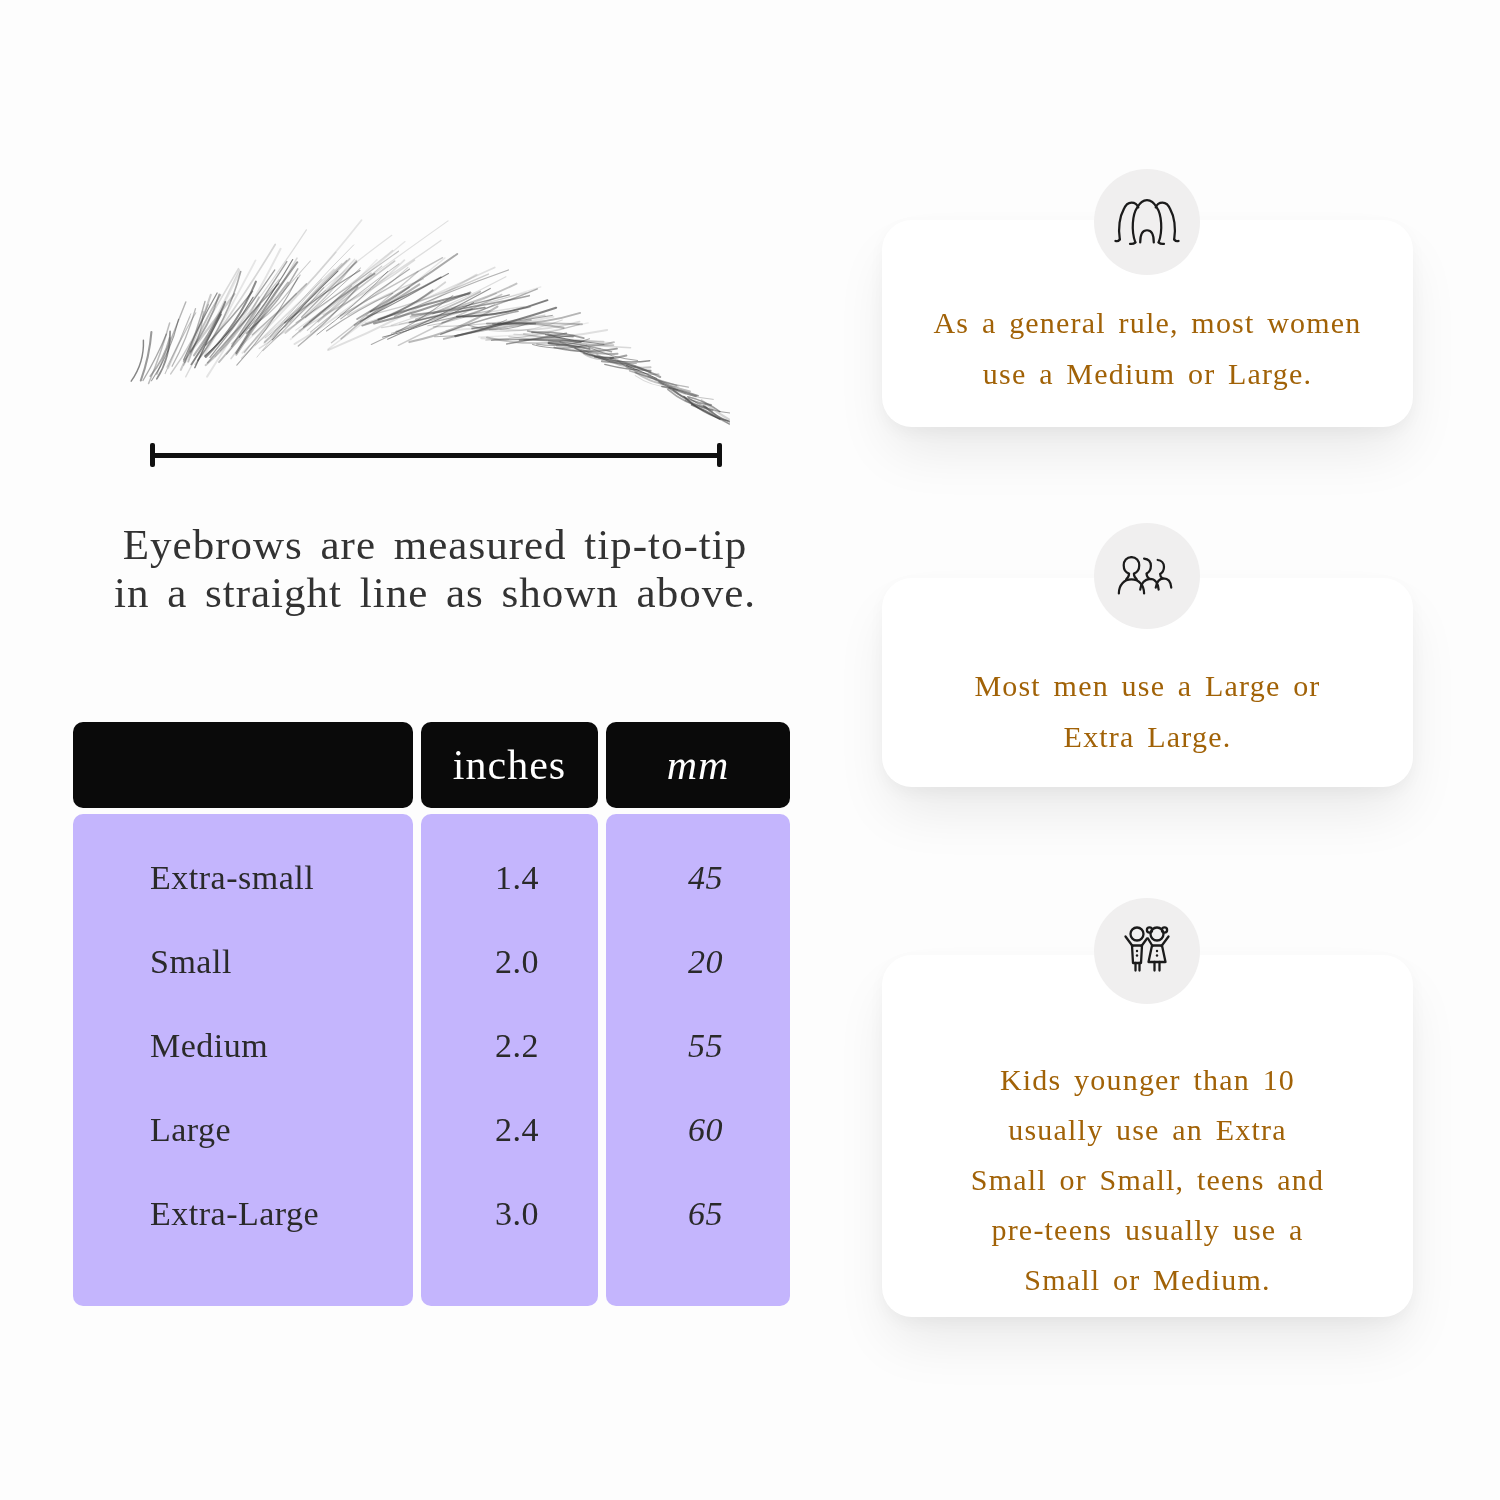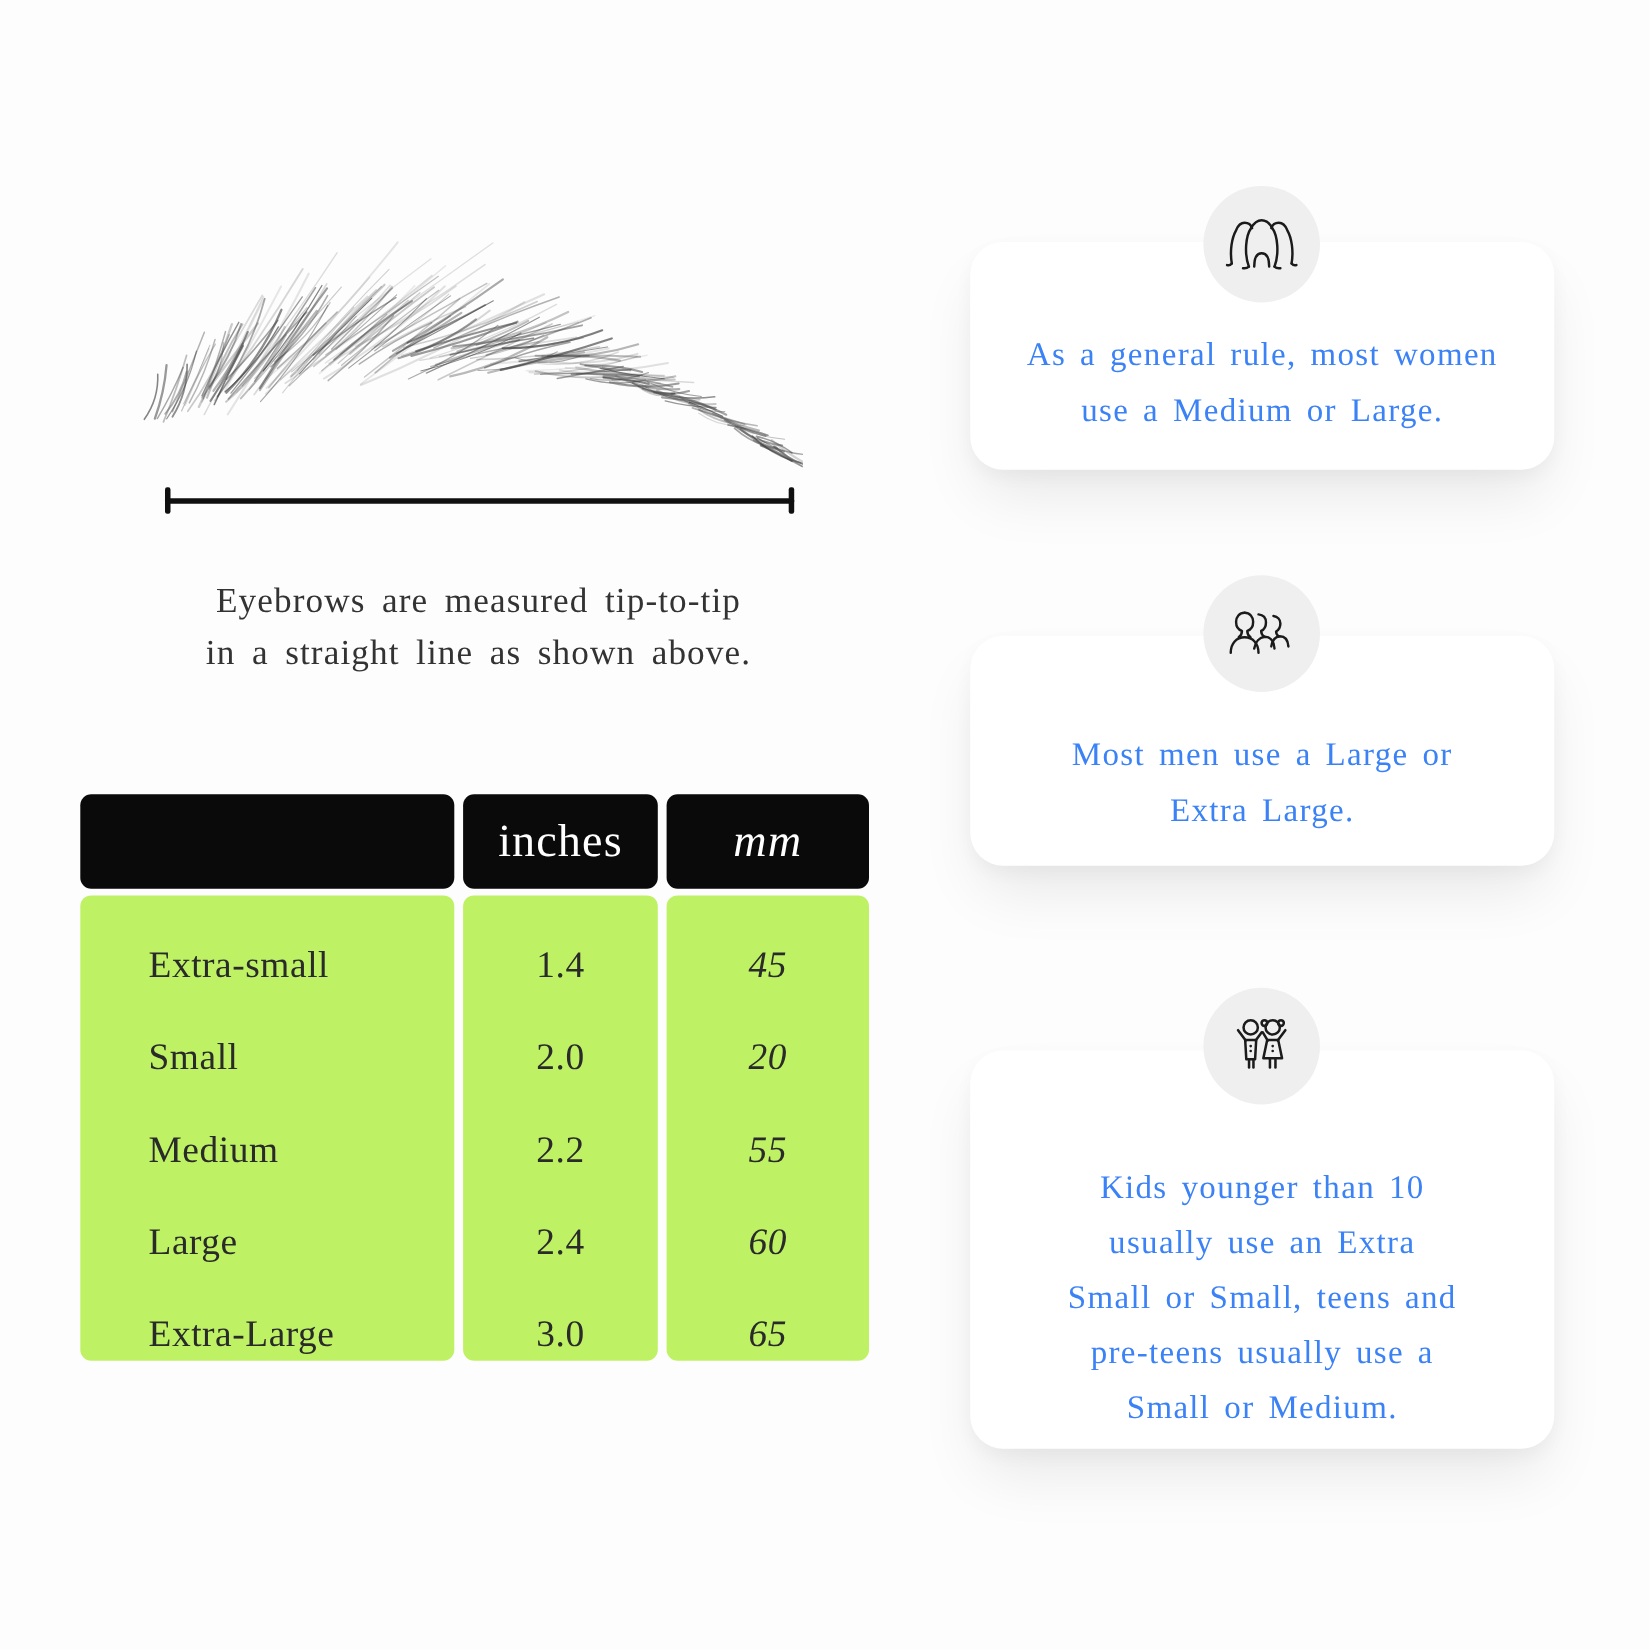--- a/index.html
+++ b/index.html
@@ -16,37 +16,37 @@
   .eyebrow-svg { position:absolute; left:110px; top:210px; }
 
   .measure-line { position:absolute; left:150px; top:443px; width:572px; height:24px; }
   .measure-line .bar { position:absolute; left:0; right:0; top:10px; height:5px; background:#101010; border-radius:2px; }
   .measure-line .cap { position:absolute; top:0; width:5px; height:24px; background:#101010; border-radius:2px; }
   .measure-line .cap.left { left:0; }
   .measure-line .cap.right { right:0; }
 
   .caption {
     position:absolute; left:70px; top:521px; width:730px;
-    font-size:32px; line-height:48px; text-align:center;
+    font-size:43px; line-height:48px; text-align:center;
     letter-spacing:1px; word-spacing:6px; color:#333;
     white-space:pre-line;
   }
 
   
   .size-table { position:absolute; left:73px; top:722px; width:717px; }
   .size-table .hdr { display:flex; gap:8px; height:86px; }
   .size-table .hdr .hcell {
     background:#0a0a0a; color:#fff; border-radius:10px;
     display:flex; align-items:center; justify-content:center;
     font-size:42px; letter-spacing:1px;
   }
   .size-table .body { display:flex; gap:8px; margin-top:6px; }
   .size-table .bcol {
-    background:#bef264; border-radius:10px;
-    padding:22px 0 14px 0; height:423px;
+    background:#c4b5fd; border-radius:10px;
+    padding:22px 0 14px 15px; height:492px;
   }
   .w-label { width:340px; }
   .w-in    { width:177px; }
   .w-mm    { width:184px;font-style:italic; }
   .size-table .cell {
     height:84px; display:flex; align-items:center;
     font-size:34px; letter-spacing:0.5px; color:#2a2a2a;
   }
   .bcol.w-label .cell { padding-left:62px; }
   .bcol.w-in .cell, .bcol.w-mm .cell { justify-content:center; }
@@ -56,21 +56,21 @@
     position:absolute; left:882px; width:531px; background:#ffffff;
     border-radius:30px;
     box-shadow:0 30px 55px -8px rgba(0,0,0,0.085), 0 6px 16px rgba(0,0,0,0.035);
     display:flex; align-items:center; justify-content:center;
   }
   .card-1 { top:220px; height:207px; padding-top:48px; }
   .card-2 { top:578px; height:209px; padding-top:56px; }
   .card-3 { top:955px; height:362px; padding-top:50px; }
   .card .txt {
     font-size:30px; line-height:51px; text-align:center;
-    letter-spacing:1.2px; word-spacing:4px; color:#3b82f6;
+    letter-spacing:1.2px; word-spacing:4px; color:#a16207;
     white-space:pre-line; width:100%;
   }
   .card-3 .txt { line-height:50px;margin-top:38px; }
 
   .icon-circle {
     position:absolute; left:1094px; width:106px; height:106px;
     border-radius:50%; background:#f0efef; z-index:2;
     display:flex; align-items:center; justify-content:center;
   }
   .circ-1 { top:169px; }

